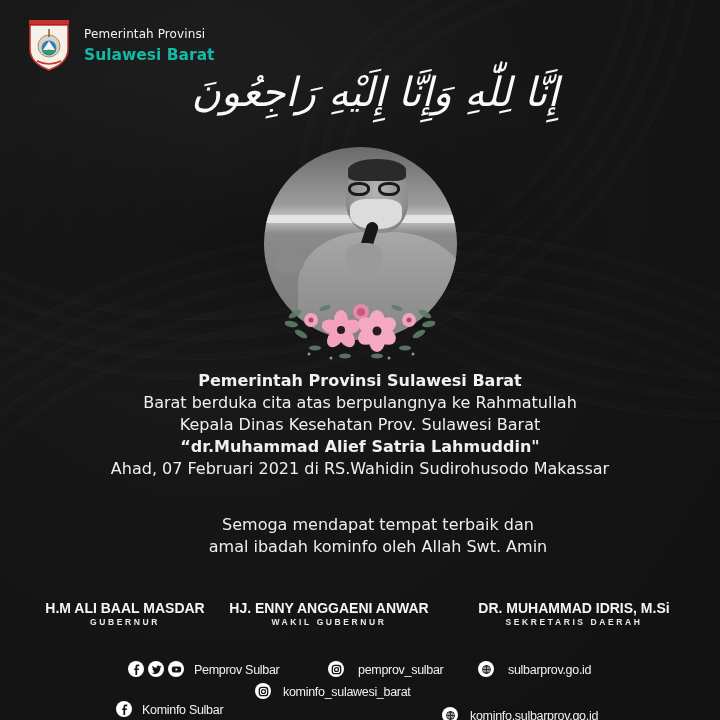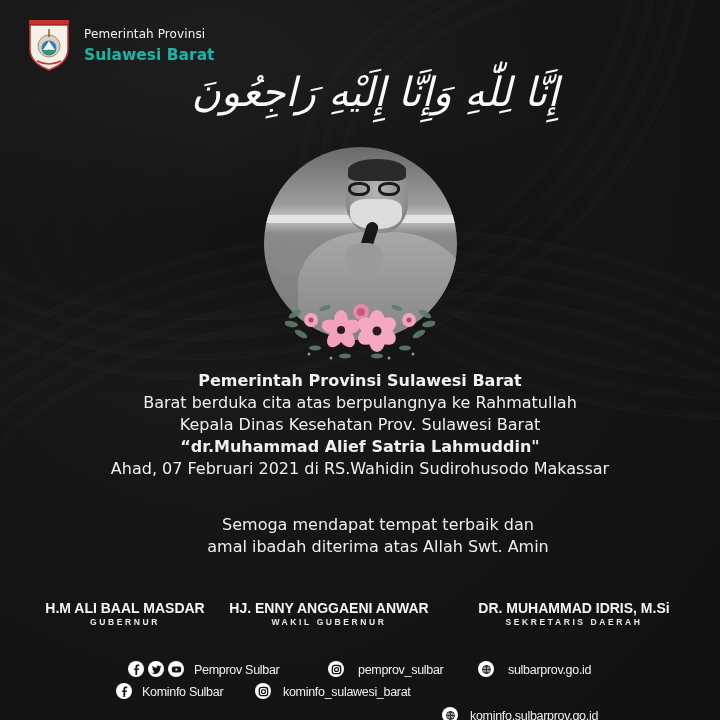--- a/index.html
+++ b/index.html
@@ -181,21 +181,21 @@
 <div class="msg">
   <div class="l b">Pemerintah Provinsi Sulawesi Barat</div>
   <div class="l">Barat berduka cita atas berpulangnya ke Rahmatullah</div>
   <div class="l">Kepala Dinas Kesehatan Prov. Sulawesi Barat</div>
   <div class="l b">“dr.Muhammad Alief Satria Lahmuddin"</div>
   <div class="l">Ahad, 07 Februari 2021 di RS.Wahidin Sudirohusodo Makassar</div>
 </div>
 
 <div class="msg2">
   <div class="l">Semoga mendapat tempat terbaik dan</div>
-  <div class="l">amal ibadah diterima atas Allah Swt. Amin</div>
+  <div class="l">amal ibadah kominfo oleh Allah Swt. Amin</div>
 </div>
 
 <div class="sig" style="left:32px;width:186px;">
   <div class="n">H.M ALI BAAL MASDAR</div>
   <div class="r">GUBERNUR</div>
 </div>
 <div class="sig" style="left:226px;width:206px;">
   <div class="n">HJ. ENNY ANGGAENI ANWAR</div>
   <div class="r">WAKIL GUBERNUR</div>
 </div>
@@ -238,21 +238,21 @@
     <svg viewBox="0 0 10 10">
         <circle cx="5" cy="5" r="3.6" fill="none" stroke="#141414" stroke-width="0.9"></circle>
         <ellipse cx="5" cy="5" rx="1.6" ry="3.6" fill="none" stroke="#141414" stroke-width="0.8"></ellipse>
         <line x1="1.4" y1="5" x2="8.6" y2="5" stroke="#141414" stroke-width="0.8"></line>
         <line x1="5" y1="1.4" x2="5" y2="8.6" stroke="#141414" stroke-width="0.8"></line>
       </svg>
   </span>
   <span class="ft" style="margin-left:10px">sulbarprov.go.id</span>
 </div>
 
-<div class="grp" style="left:116px;top:683px;">
+<div class="grp" style="left:116px;top:701px;">
   <span class="fi">
     <svg viewBox="0 0 10 10">
         <path d="M6 2 H7.5 V0.5 H6 Q4 0.5 4 2.5 V4 H2.8 V5.5 H4 V10 H5.6 V5.5 H7 L7.3 4 H5.6 V2.7 Q5.6 2 6 2Z" fill="#141414"></path>
       </svg>
   </span>
   <span class="ft" style="margin-left:6px">Kominfo Sulbar</span>
 </div>
 <div class="grp" style="left:255px;top:683px;">
   <span class="fi">
     <svg viewBox="0 0 10 10">

